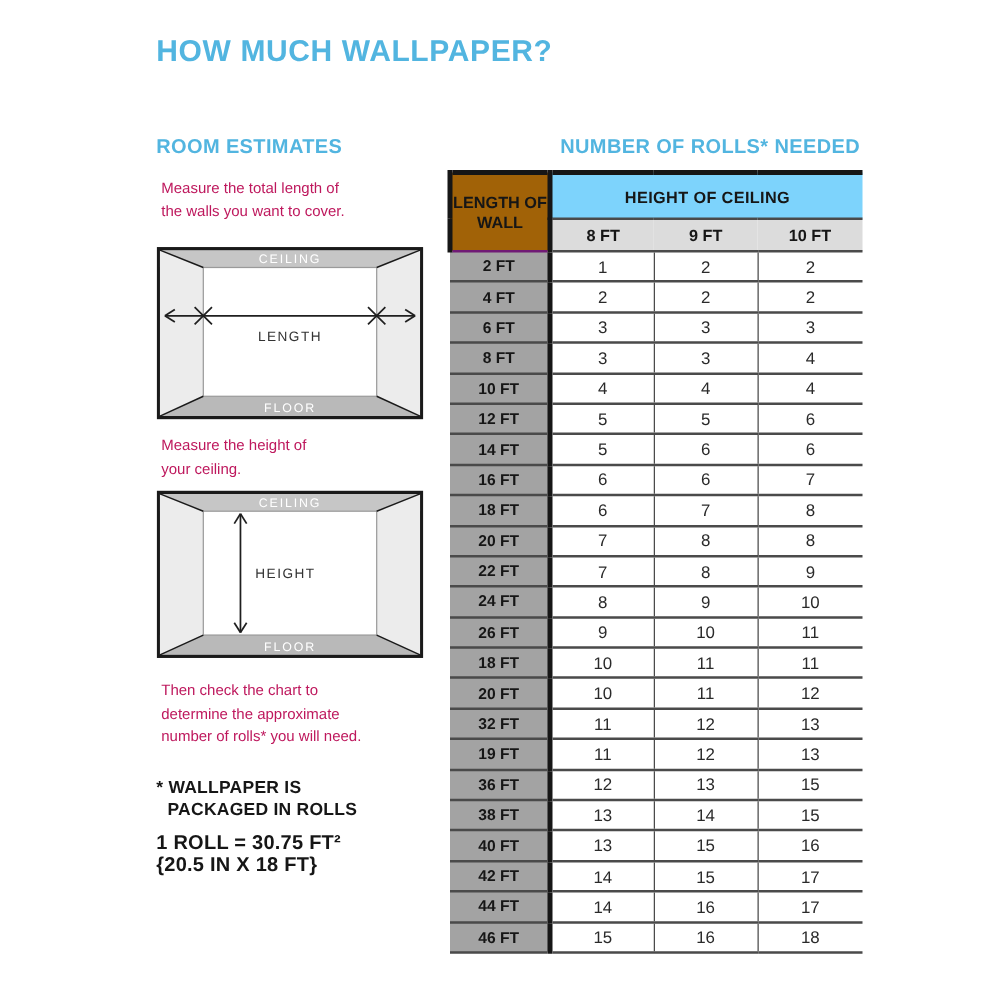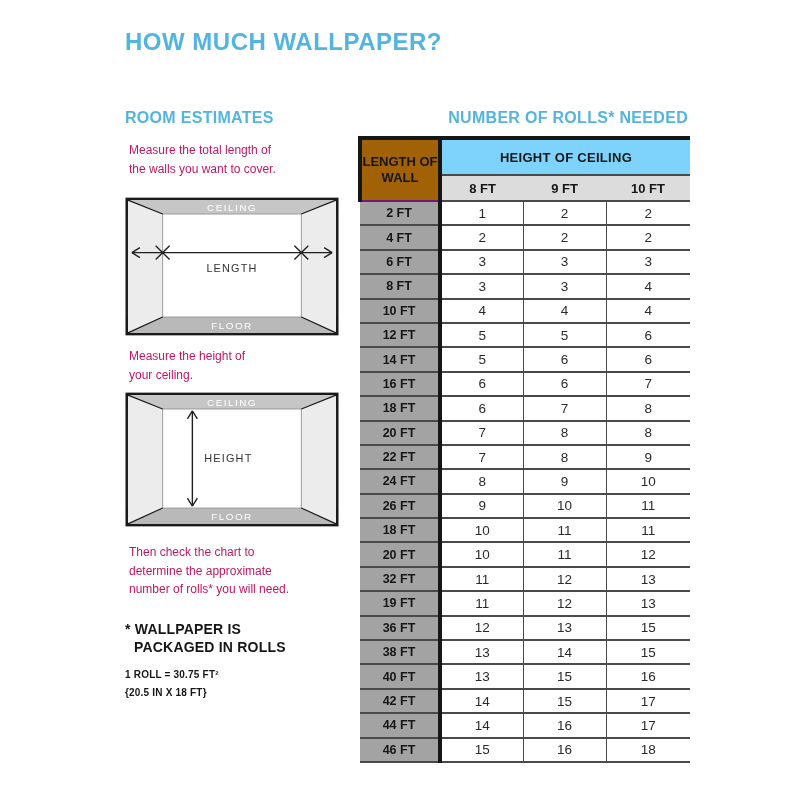--- a/index.html
+++ b/index.html
@@ -34,21 +34,21 @@
   .mt-d2 { margin-top: 8px; }
   .mt-p3 { margin-top: 16px; }
   .note-text {
     margin: 21px 0 0; white-space: pre-line;
     font-size: 14px; line-height: 18px; font-weight: 700;
     color: #161616; letter-spacing: 0.2px;
     padding-left: 9px; text-indent: -9px;
   }
   .roll-text {
     margin: 10px 0 0; white-space: pre-line;
-    font-size: 10px; line-height: 18px; font-weight: 700;
+    font-size: 16px; line-height: 18px; font-weight: 700;
     color: #161616; letter-spacing: 0.2px;
   }
   .diagram { width: 214px; line-height: 0; }
   .diagram svg { display: block; }
   .svg-band-label {
     font-family: "Liberation Sans", sans-serif;
     font-size: 10px; letter-spacing: 1.5px; fill: #ffffff;
   }
   .svg-dim-label {
     font-family: "Liberation Sans", sans-serif;

